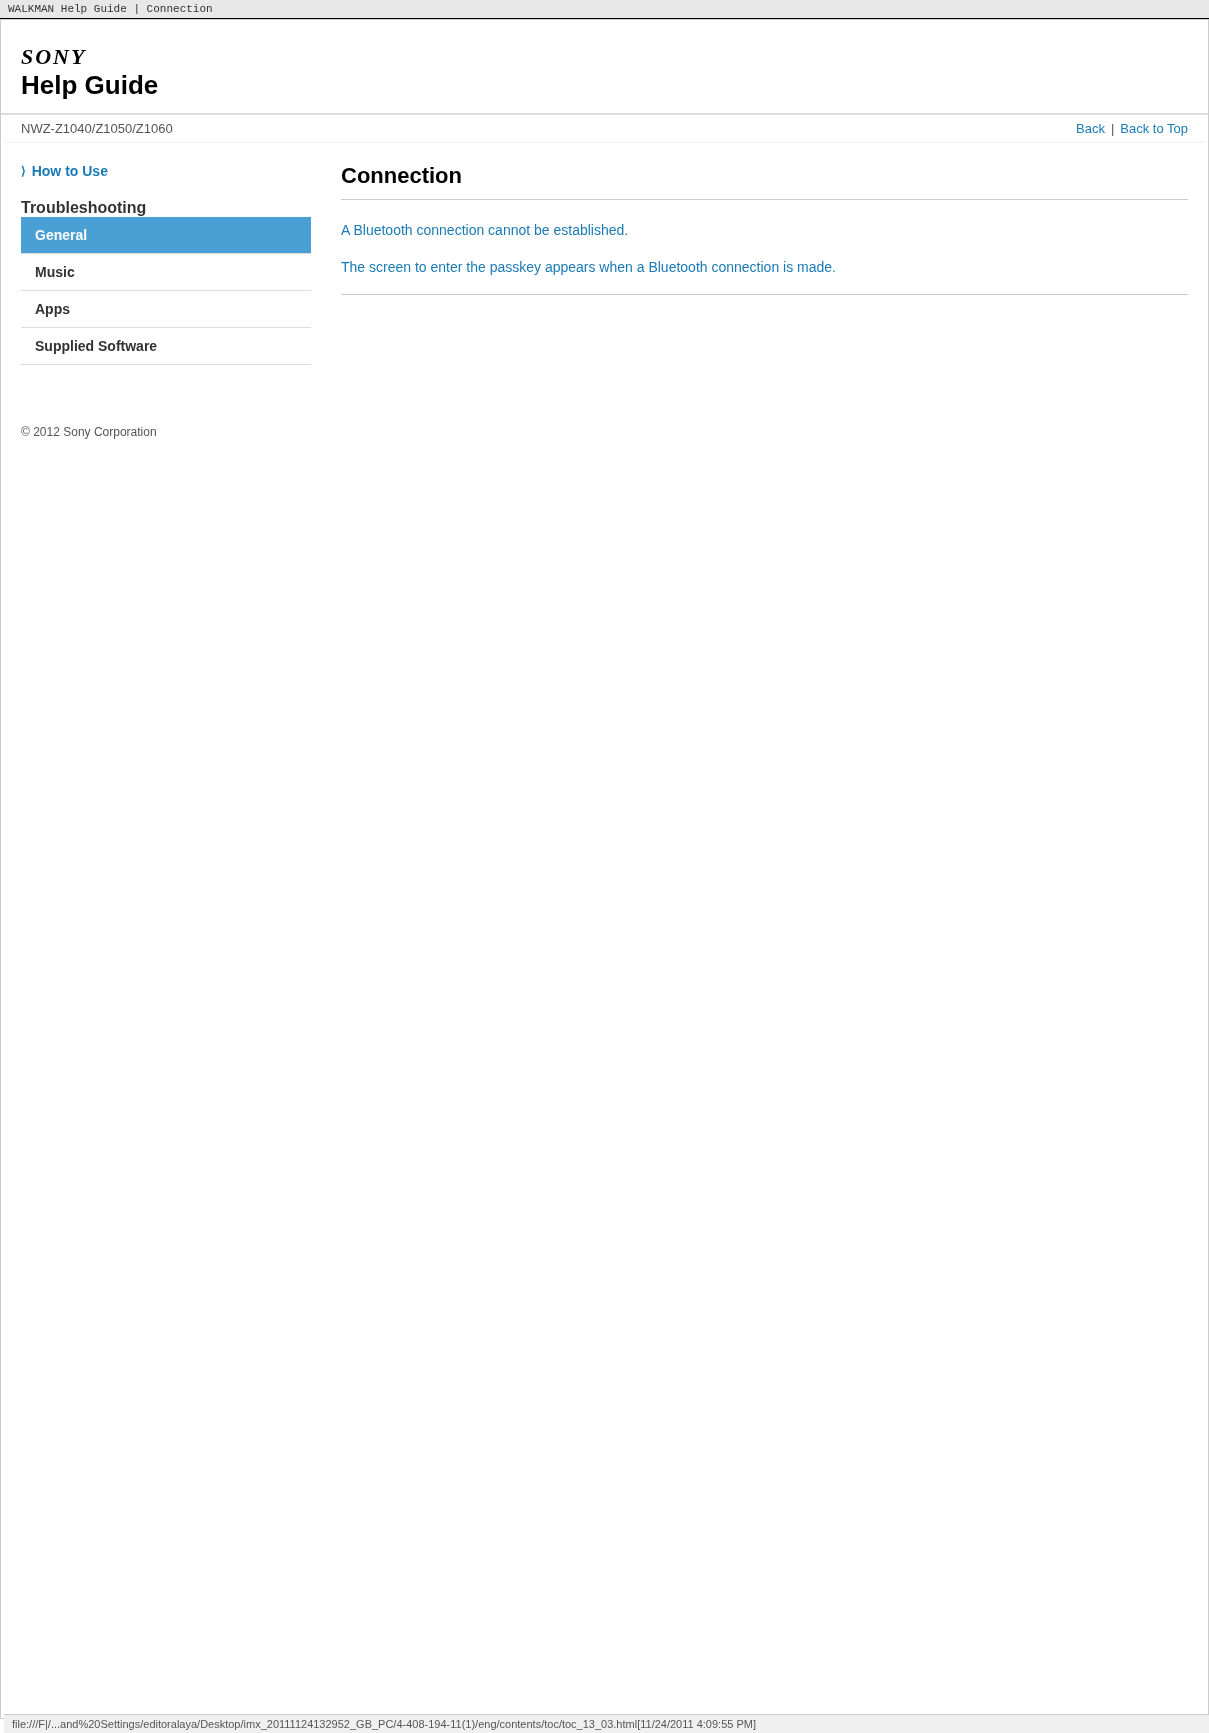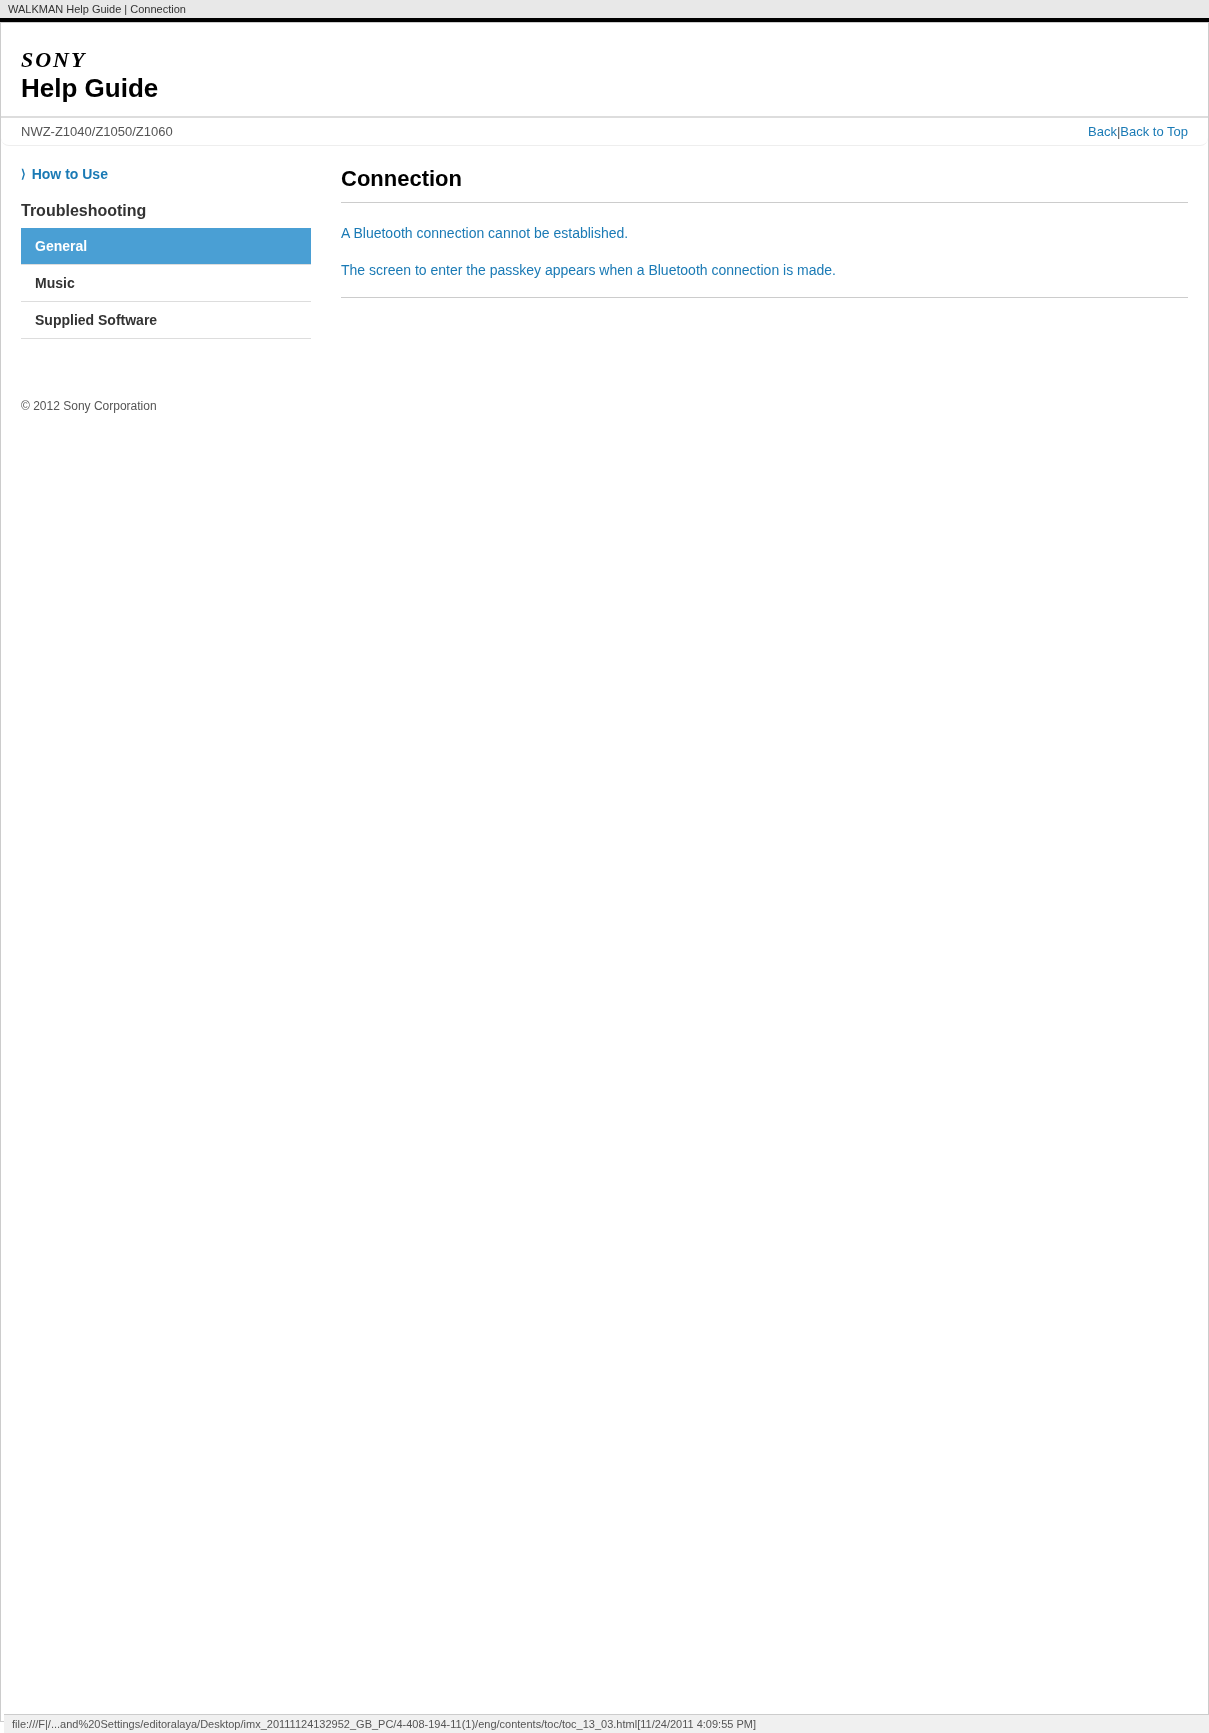--- a/index.html
+++ b/index.html
@@ -6,24 +6,25 @@
     body {
       font-family: Arial, sans-serif;
       font-size: 14px;
       color: #333;
       background: #fff;
     }
 
     
     .browser-title-bar {
       background: #e8e8e8;
-      border-bottom: 4px solid #000000;
+      border-bottom: 1px solid #000000;
       padding: 3px 8px;
       font-size: 11px;
       color: #333;
+      font-family: Liberation Mono, monospace;
     }
 
     
     .page-wrapper {
       border: 1px solid #ccc;
       margin: 0;
       min-height: 1700px;
     }
 
     
@@ -94,20 +95,21 @@
       font-size: 13px;
       border-bottom: 1px solid #eee;
       border-radius: 8px;
     }
 
     .nav-left { color: #555; }
 
     .nav-right {
       display: flex;
       align-items: center;
+      gap: 6px;
     }
 
     .nav-link {
       color: #1a7ab5;
       text-decoration: none;
       cursor: pointer;
     }
 
     .nav-separator { color: #555; }
 
@@ -137,21 +139,20 @@
 
     .chevron-icon {
       font-size: 12px;
       color: #1a7ab5;
     }
 
     .sidebar-section-title {
       font-size: 16px;
       font-weight: bold;
       color: #333;
-      margin-bottom: 8px;
     }
 
     .sidebar-item {
       padding: 10px 14px;
       font-size: 14px;
       cursor: pointer;
       border-bottom: 1px solid #ddd;
     }
 
     .sidebar-item.active {
@@ -252,20 +253,23 @@
 
       <div class="sidebar-section-title">Troubleshooting</div>
 
       <div class="sidebar-item active">
         <span>General</span>
       </div>
       <div class="sidebar-item inactive">
         <span>Music</span>
       </div>
       <div class="sidebar-item inactive">
+        <span>Apps</span>
+      </div>
+      <div class="sidebar-item inactive">
         <span>Supplied Software</span>
       </div>
 
     </div>
 
     <div class="main-content">
 
       <div class="page-title">Connection</div>
 
       <a class="content-link">A Bluetooth connection cannot be established.</a>

